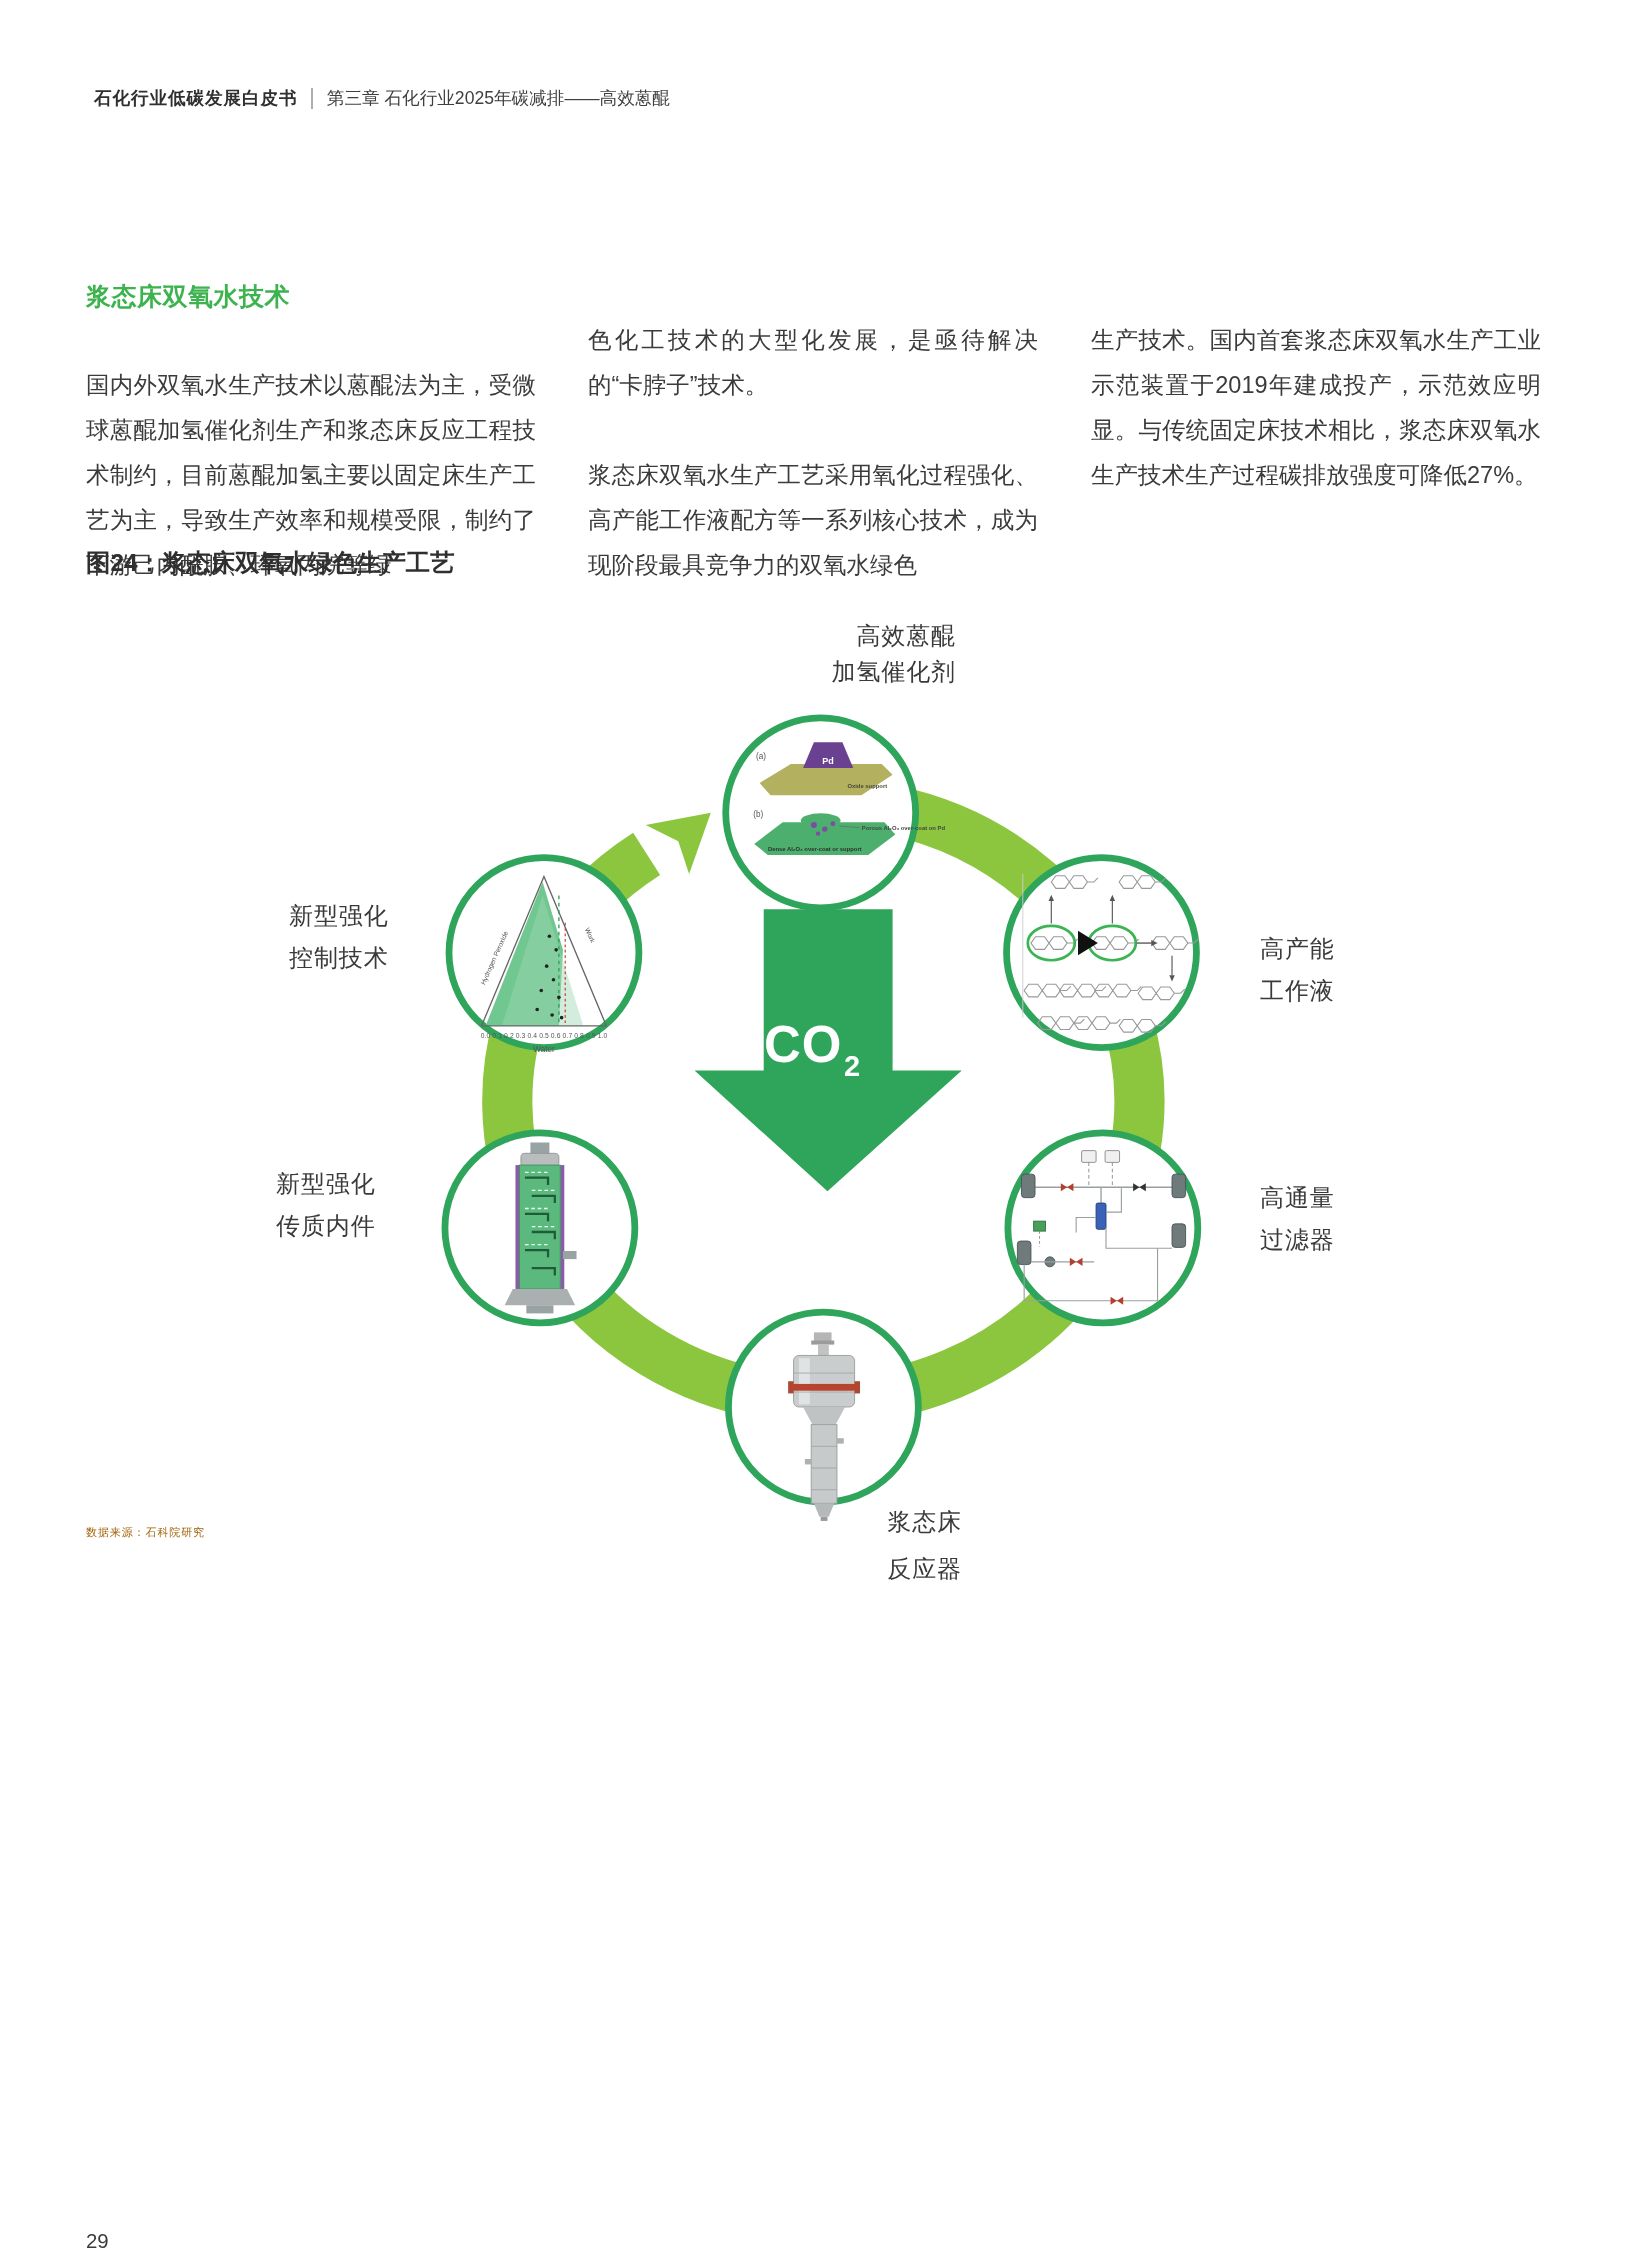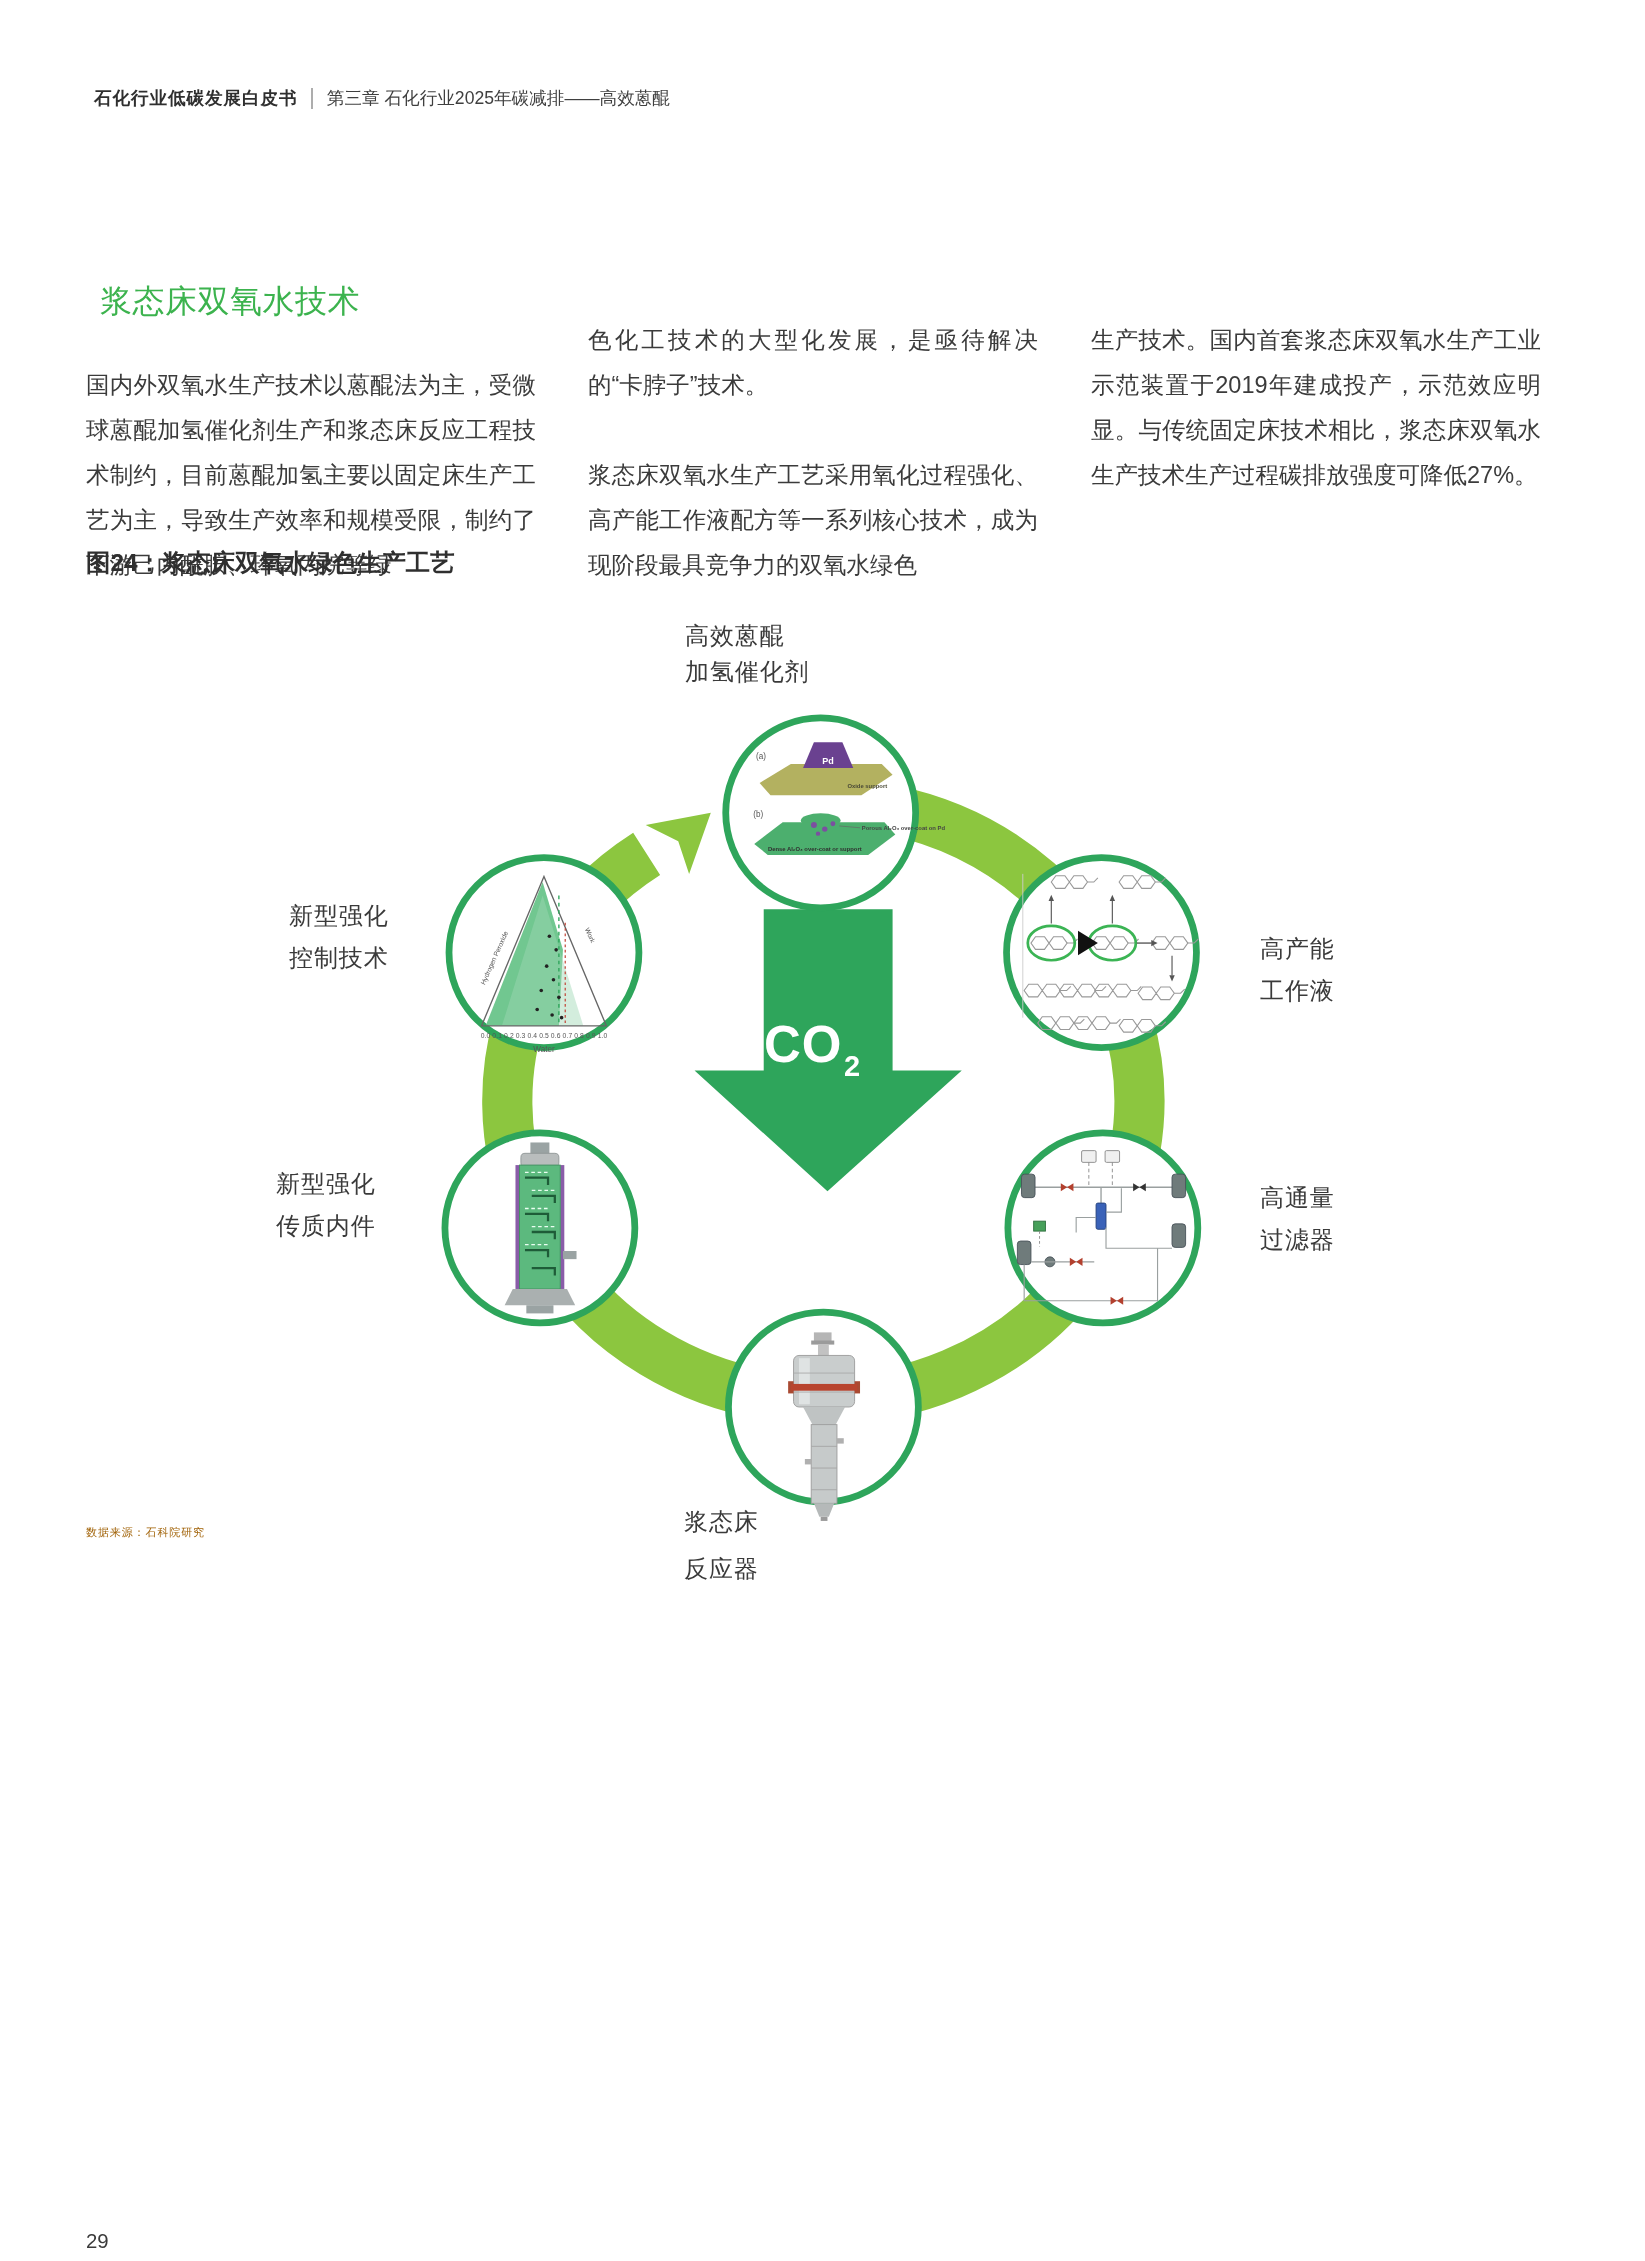--- a/index.html
+++ b/index.html
@@ -4,32 +4,32 @@
 <style>
   html,body{margin:0;padding:0;background:#e8e8e8}
   .page{position:relative;width:1645px;height:2327px;background:#ffffff;overflow:hidden;
         font-family:"Liberation Sans","DejaVu Sans",sans-serif;color:#3b3b3b}
   
   .hdr{position:absolute;left:94px;top:86px;display:flex;align-items:center;gap:14px;
        font-size:17.6px;color:#3f3f3f;white-space:nowrap}
   .hdr .b{font-weight:bold;color:#2f2f2f;letter-spacing:0.9px}
   .hdr .sep{width:1.4px;height:21px;background:#adadad}
   
-  .section-title{position:absolute;left:100px;top:280px;font-size:32px;font-weight:normal;color:#3CB34E;letter-spacing:0.5px}
+  .section-title{position:absolute;left:86px;top:280px;font-size:25px;font-weight:bold;color:#3CB34E;letter-spacing:0.5px}
   .col{position:absolute;top:318px;width:450px;font-size:23.5px;line-height:45px;text-align:justify;color:#3b3b3b}
   .col p{margin:0}
   .col p + p{margin-top:45px}
   #col1{left:86px}
   #col2{left:588px}
   #col3{left:1091px}
   .fig-title{position:absolute;left:86px;top:547px;font-size:24.4px;font-weight:bold;color:#2f2f2f}
   
   .diagram{position:absolute;left:0;top:0}
   .node-label{position:absolute;font-size:24px;line-height:42px;color:#3a3a3a;letter-spacing:0.9px}
-  .center{text-align:left}
+  .center{text-align:right}
   .top-label{left:685px;top:618px;width:271px;line-height:36px}
   .safety-label{left:289px;top:895px}
   .internals-label{left:276px;top:1163px}
   .ws-label{left:1260px;top:928px}
   .filter-label{left:1260px;top:1177px}
   .reactor-label{left:684px;top:1498px;width:278px;line-height:47px}
   .co2{position:absolute;left:764px;top:1017px;width:129px;text-align:left;color:#ffffff;
        font-weight:bold;font-size:51px;line-height:55px;letter-spacing:0.9px}
   .co2 .sub{font-size:29px;vertical-align:-13.6px;margin-left:1.8px}
   .source{position:absolute;left:86px;top:1525px;font-size:11px;color:#a16207;letter-spacing:0.9px}

